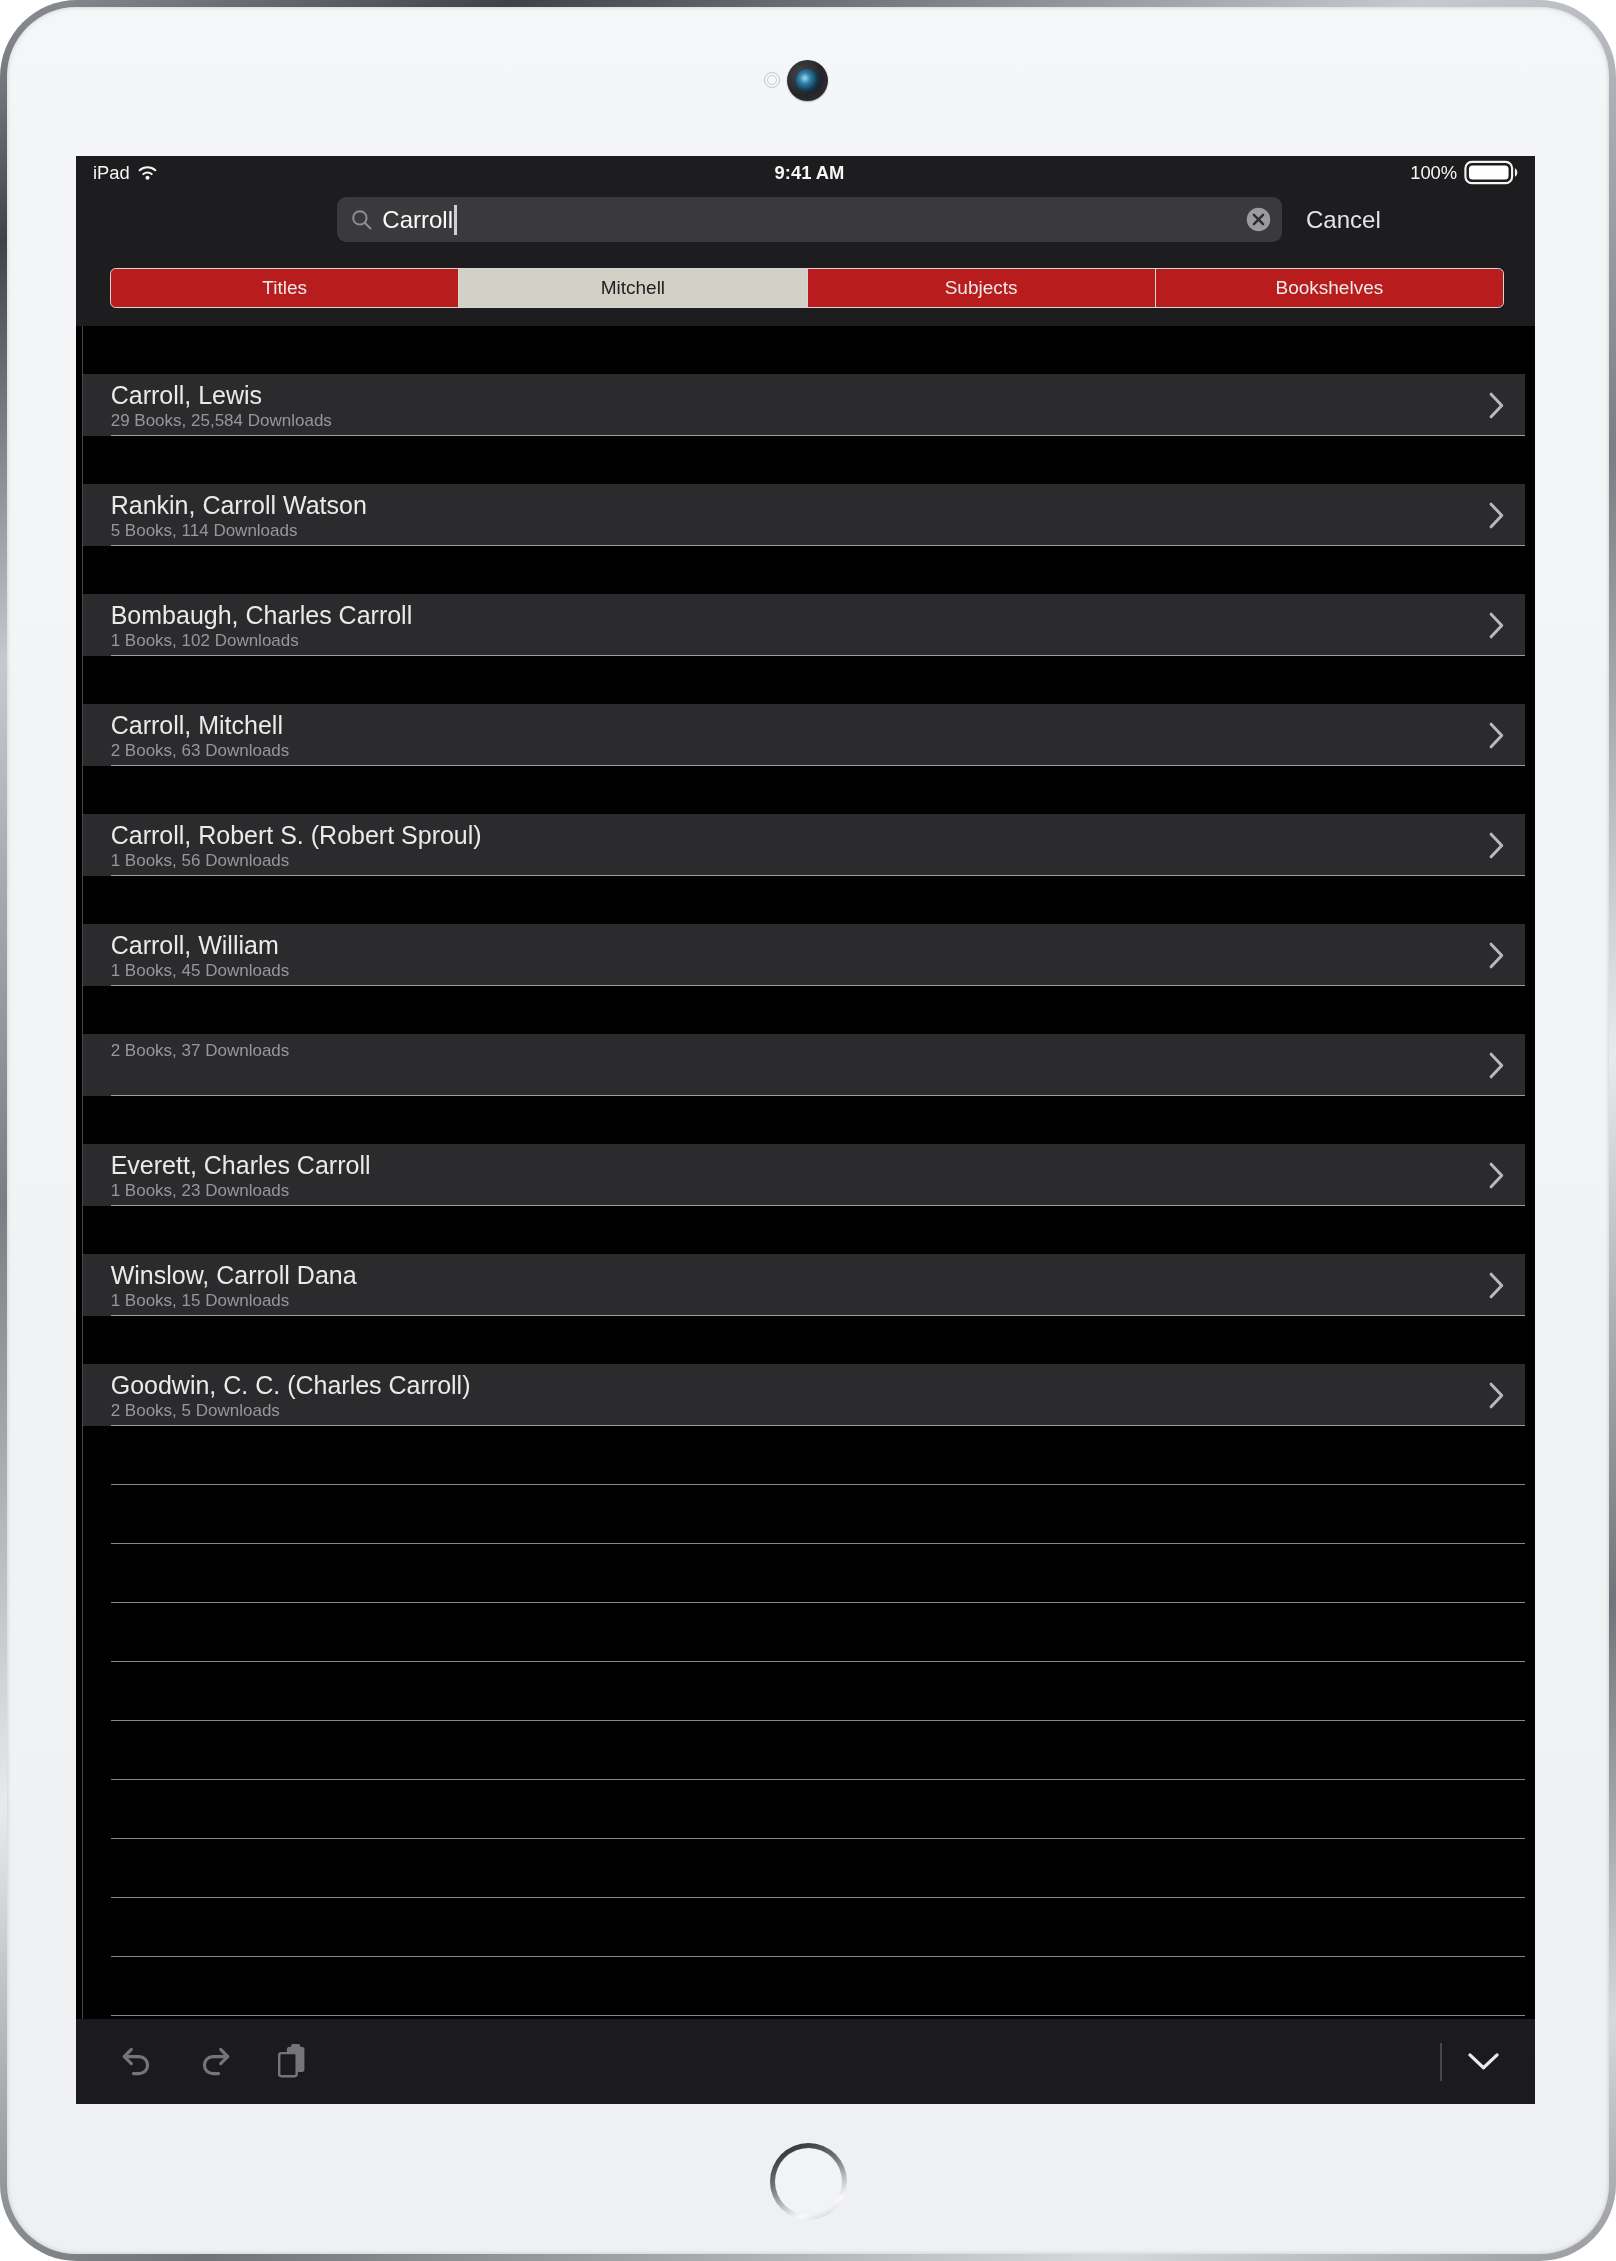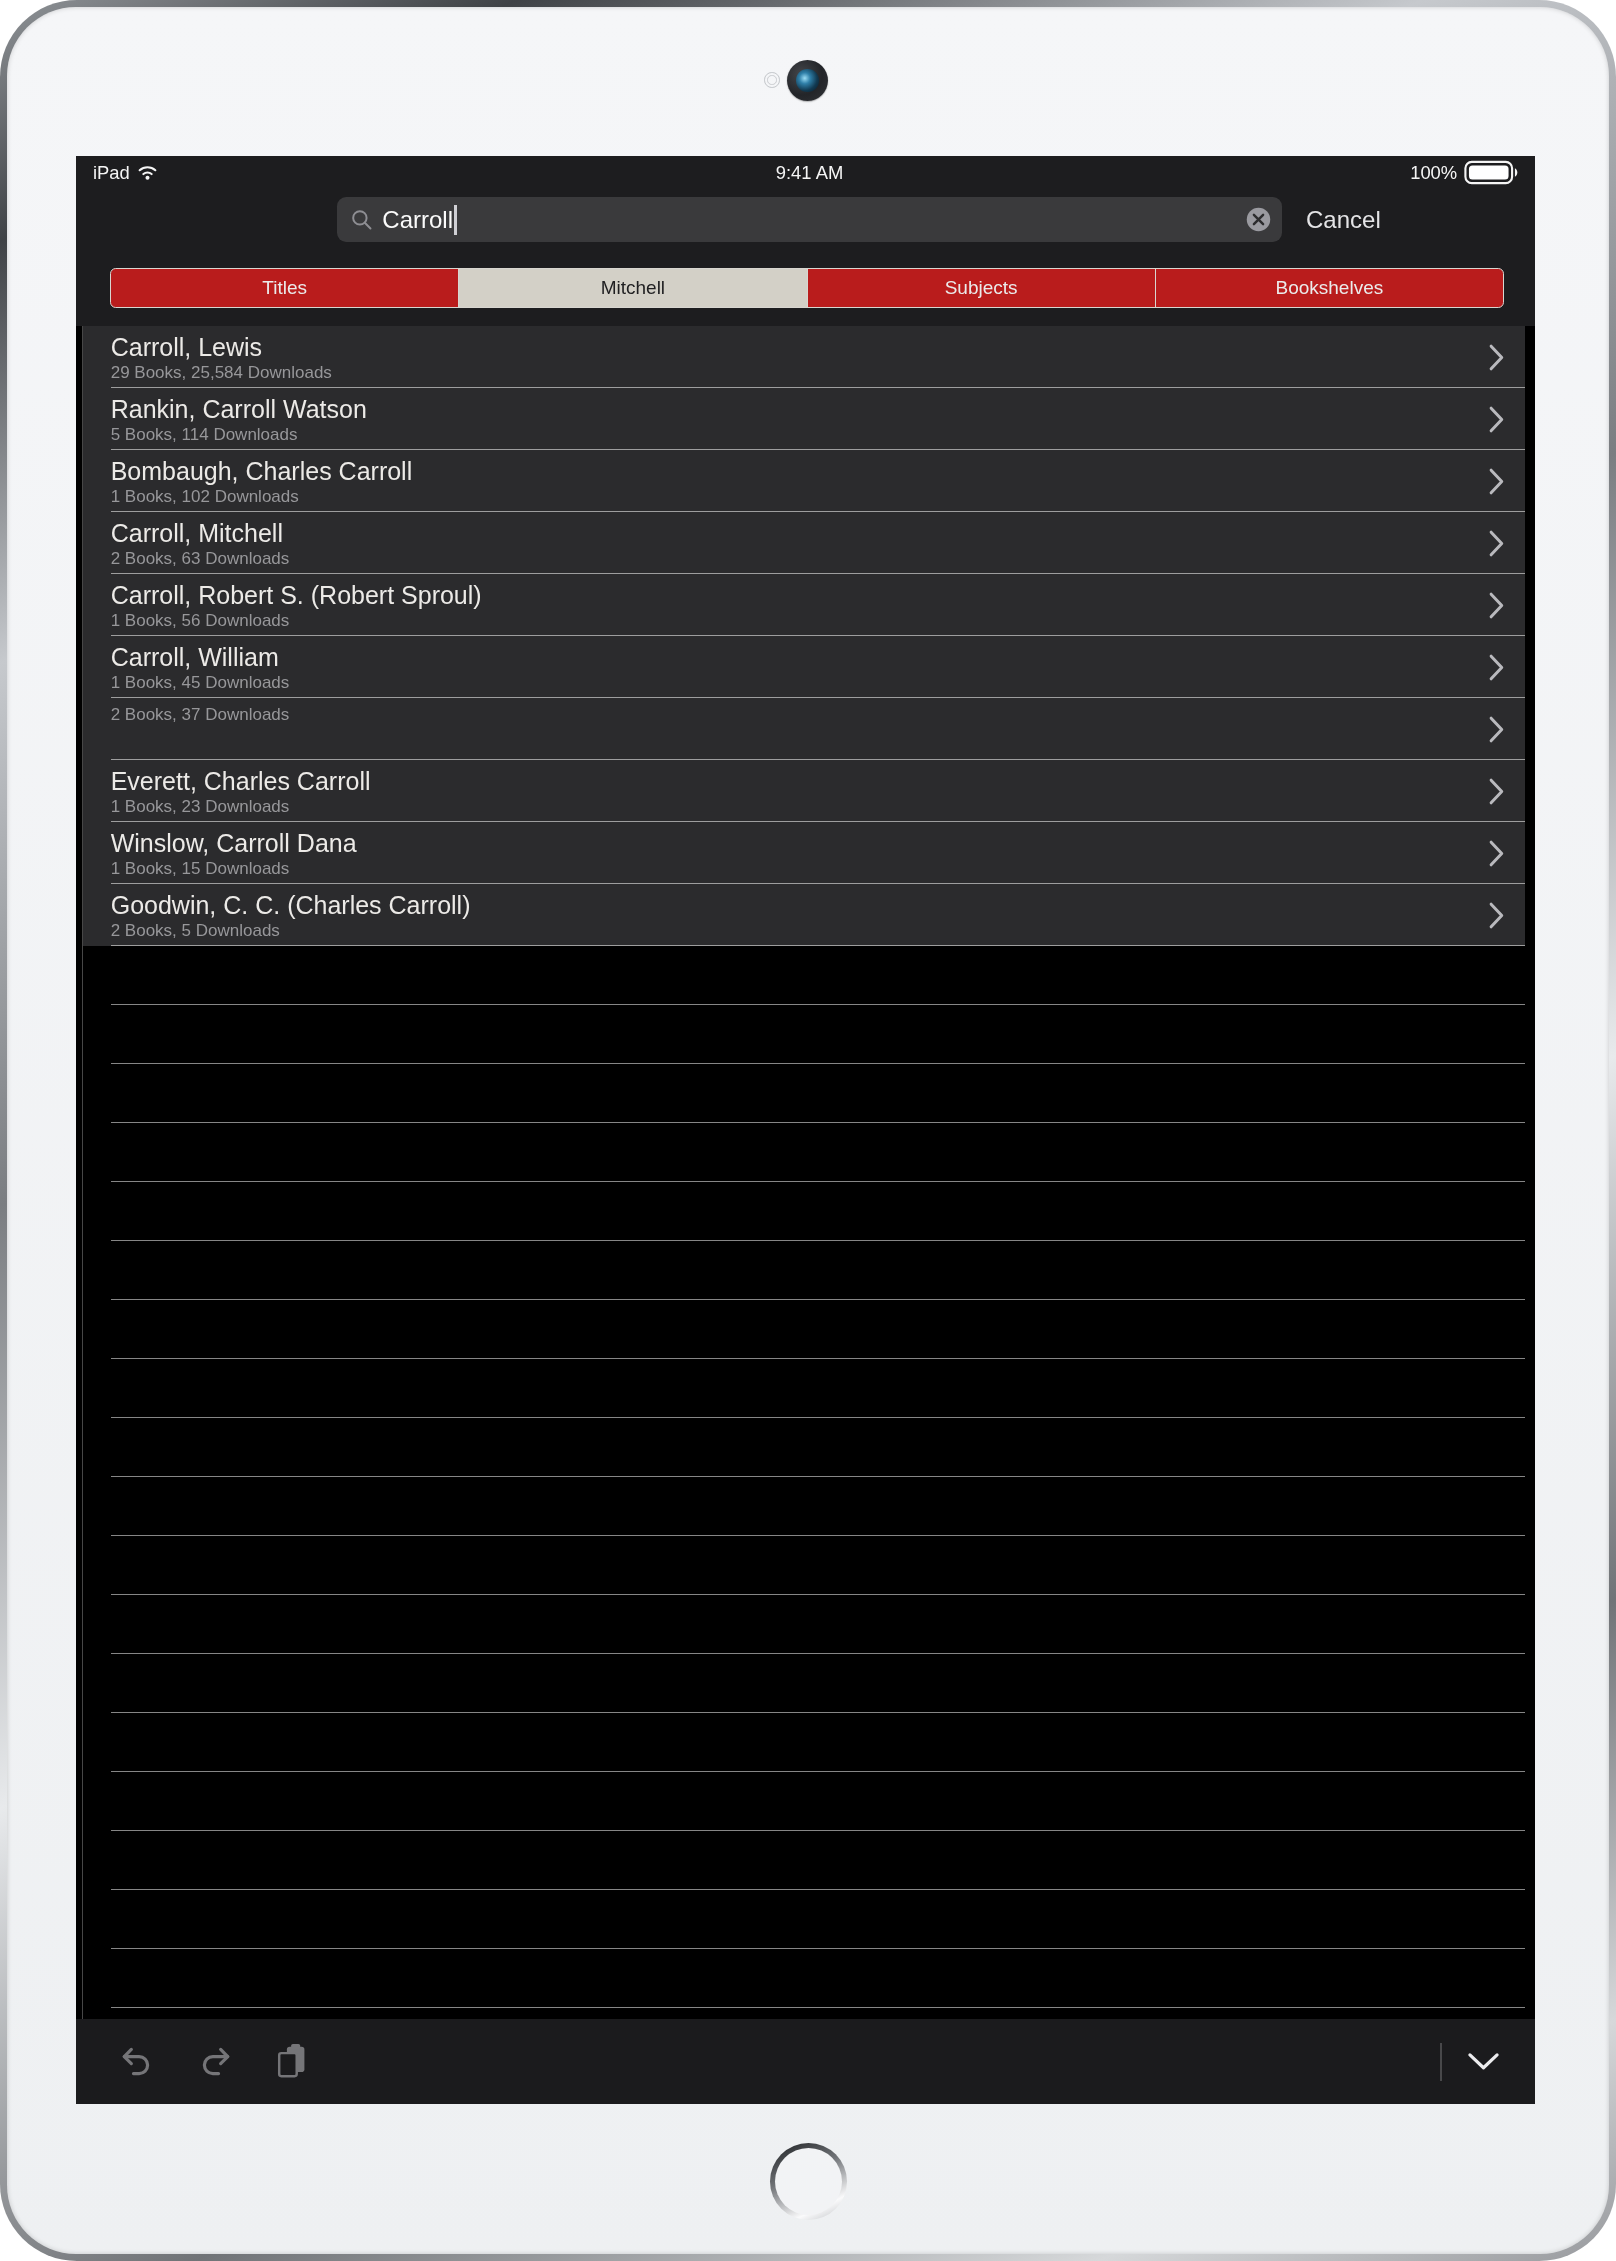--- a/index.html
+++ b/index.html
@@ -22,42 +22,42 @@
     background:linear-gradient(155deg,#26282b 5%,#717478 40%,#fafafb 78%,#b9bcc0 100%);}
   .home-button::after{content:"";position:absolute;inset:5px;border-radius:50%;background:#f2f3f5;}
 
   
   .screen{position:absolute;left:69px;top:149px;width:1459px;height:1948px;background:var(--screen-bg,#000);overflow:hidden;}
 
   
   .header{position:absolute;left:0;top:0;width:1459px;height:170px;background:var(--header-bg,#1d1d1f);}
   .status-bar{position:absolute;left:0;top:0;width:100%;height:33px;color:var(--accent-white,#f5f5f5);font-size:18.4px;}
   .sb-left{position:absolute;left:17px;top:0;height:33px;display:flex;align-items:center;gap:7px;}
-  .sb-time{position:absolute;left:0;top:0;width:100%;height:33px;display:flex;align-items:center;justify-content:center;font-weight:400;padding-left:8px;}
+  .sb-time{position:absolute;left:0;top:0;width:100%;height:33px;display:flex;align-items:center;justify-content:center;font-weight:700;padding-left:8px;}
   .sb-right{position:absolute;right:12.8px;top:0;height:33px;display:flex;align-items:center;gap:7px;text-align:center;}
 
   .search-field{position:absolute;left:261px;top:41px;width:945px;height:45px;border-radius:9.2px;
     background:var(--search-field-bg,#3a3a3c);display:flex;align-items:center;padding:0 10px 0 12.8px;text-align:right;}
   .search-query{color:#fafafa;font-size:24px;margin-left:8.5px;}
   .caret{display:inline-block;width:2.8px;height:30px;background:#cfcfd4;margin-left:1.4px;vertical-align:middle;}
   .clear-btn{margin-left:auto;width:27px;height:27px;border:none;background:transparent;padding:0;cursor:pointer;display:flex;}
   .cancel-btn{position:absolute;left:1223px;top:41px;height:45px;border:none;background:transparent;
     color:#e4e4e6;font-size:24px;font-family:Liberation Sans, sans-serif;cursor:pointer;padding:0 7px;}
 
   .segmented{position:absolute;left:34px;top:112px;width:1394px;height:40px;border:1.4px solid var(--segment-border,#d8d6d0);
     border-radius:5.7px;display:flex;overflow:hidden;background:#b91c1c;}
   .segment{flex:1;display:flex;align-items:center;justify-content:center;font-size:19px;
     color:var(--segment-text,#ebebeb);border-right:1.4px solid var(--segment-border,#d8d6d0);cursor:pointer;}
   .segment:last-child{border-right:none;}
   .segment.selected{background:var(--segment-selected-bg,#d3d0c7);color:var(--segment-selected-text,#1f1f21);}
 
   
   .list{position:absolute;left:5.7px;right:10px;top:170px;height:1693px;overflow:hidden;
     border-left:1.4px solid rgba(255,255,255,.28);}
-  .row{position:relative;height:62px;background:var(--row-bg,#2b2b2d);padding:6.4px 50px 0 28px;cursor:pointer;}
+  .row{position:relative;height:62px;background:var(--row-bg,#2b2b2d);padding:6.4px 50px 0 28px;cursor:pointer;margin-top:48px;}
   .row::after{content:"";position:absolute;left:28px;right:0;bottom:0;height:1.4px;background:var(--separator,#9e9e9e);}
   .row-title{font-size:25px;line-height:30px;color:var(--row-title,#eceae7);white-space:nowrap;}
   .row-sub{font-size:17px;line-height:21px;color:var(--row-subtitle,#97979a);white-space:nowrap;}
   .chev{position:absolute;right:20px;top:18.4px;}
   .empty-row{position:relative;height:59px;background:transparent;}
   .empty-row::after{content:"";position:absolute;left:28px;right:0;bottom:0;height:1.4px;background:var(--separator,#9e9e9e);opacity:.85;}
 
   
   .toolbar{position:absolute;left:0;right:0;bottom:0;height:85px;background:var(--toolbar-bg,#1b1b1d);}
   .tb-left{position:absolute;left:40px;top:0;height:85px;display:flex;align-items:center;gap:37px;}

